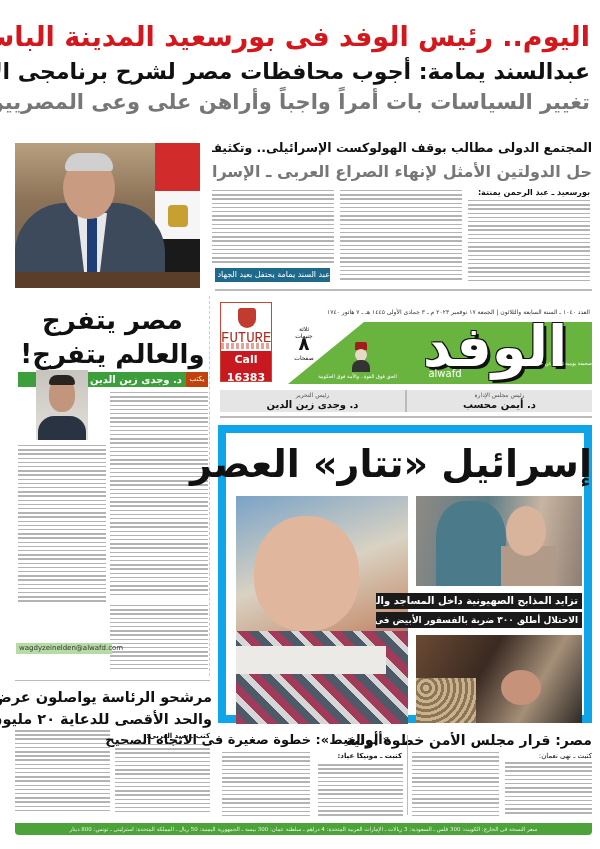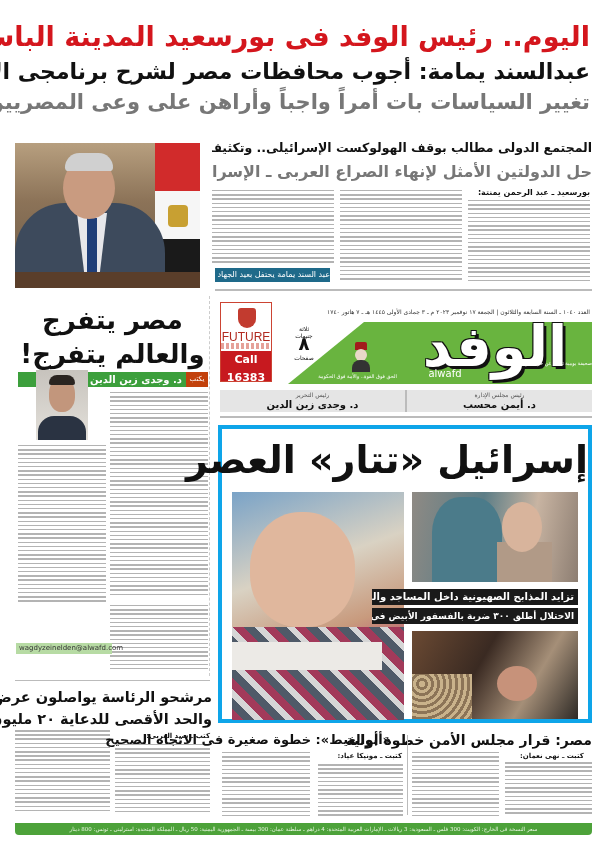--- a/index.html
+++ b/index.html
@@ -57,21 +57,21 @@
 
   .bot-left-hl1 { top: 686px; left: 12px; width: 200px; height: 22px; font-size: 14.5px; font-weight: bold; text-align: right; white-space: nowrap; line-height: 22px; }
   .bot-left-hl2 { top: 708px; left: 12px; width: 200px; height: 22px; font-size: 14.5px; font-weight: bold; text-align: right; white-space: nowrap; line-height: 22px; }
   .bot-left-by { top: 732px; left: 110px; width: 100px; height: 10px; font-size: 7px; font-weight: bold; text-align: right; }
   .bot-left-t1 { top: 744px; left: 115px; width: 95px; height: 68px; }
   .bot-left-t2 { top: 730px; left: 15px; width: 95px; height: 82px; }
 
   
   .ad-box { top: 302px; left: 220px; width: 52px; height: 80px; border: 1px solid #c43; background: #fff; }
   .ad-shield { position: absolute; left: 17px; top: 5px; width: 18px; height: 20px; background: #c23b2f; border-radius: 3px 3px 9px 9px; }
-  .ad-brand { position: absolute; left: 0; top: 27px; width: 50px; font-family: Liberation Sans, sans-serif; font-size: 12px; color: #b12a20; text-align: center; direction: ltr; }
+  .ad-brand { position: absolute; left: 0; top: 27px; width: 50px; font-family: Liberation Mono, monospace; font-size: 14px; color: #b12a20; text-align: center; direction: ltr; }
   .ad-sub { position: absolute; left: 0; top: 40px; width: 50px; height: 6px; background: repeating-linear-gradient(90deg,#c43 0 3px,transparent 3px 5px); opacity: .5; }
   .ad-call { position: absolute; left: 0; bottom: 0; width: 50px; height: 30px; background: #c7191f; color: #fff; text-align: center; direction: ltr; }
   .ad-call .num { font-size: 11px; font-weight: bold; line-height: 18px; }
   .ad-call .url { font-size: 5.5px; line-height: 8px; letter-spacing: .5px; }
 
   .mast-meta { top: 308px; left: 290px; width: 300px; height: 12px; font-size: 6px; text-align: right; white-space: nowrap; overflow: hidden; color: #333; }
   .mast-price { top: 325px; left: 290px; width: 28px; height: 10px; font-size: 6px; text-align: center; }
   .mast-pages-num { top: 334px; left: 290px; width: 28px; height: 20px; font-size: 18px; font-weight: bold; text-align: center; line-height: 20px; }
   .mast-pages-lbl { top: 354px; left: 290px; width: 28px; height: 10px; font-size: 6px; text-align: center; }
   .mast-green { top: 322px; left: 288px; width: 304px; height: 62px; background: #69b43f; clip-path: polygon(25% 0, 100% 0, 100% 100%, 0 100%); }
@@ -84,40 +84,40 @@
   .mast-quote { top: 373px; left: 315px; width: 85px; height: 10px; font-size: 5px; color: #fff; text-align: center; white-space: nowrap; overflow: hidden; }
   .mast-right-note { top: 360px; left: 518px; width: 74px; height: 20px; font-size: 5px; color: #fff; text-align: right; overflow: hidden; }
 
   .editors { top: 390px; left: 220px; width: 372px; height: 22px; background: #e5e5e5; display: flex; flex-direction: row; }
   .editor { flex: 1; text-align: center; border-left: 2px solid #bbb; }
   .editor:last-child { border-left: none; }
   .editor .role { font-size: 6px; color: #555; line-height: 9px; }
   .editor .name { font-size: 10px; font-weight: bold; line-height: 12px; white-space: nowrap; }
 
   
-  .feature { top: 425px; left: 218px; width: 374px; height: 298px; border: 4px solid #0ea5e9; background: #fff; }
+  .feature { top: 425px; left: 218px; width: 374px; height: 298px; border: 8px solid #0ea5e9; background: #fff; }
   .feature-title { position: absolute; top: 6px; left: 0; width: 366px; height: 50px; font-size: 38px; font-weight: bold; text-align: center; line-height: 50px; white-space: nowrap; }
   .img1 { position: absolute; top: 63px; left: 10px; width: 172px; height: 228px; overflow: hidden; background: linear-gradient(160deg,#7aa3c7 0%,#d9d2c3 35%,#c89a7d 60%,#b5466b 80%,#3b3f4a 100%); }
   .img1 .baby { position: absolute; left: 18px; top: 20px; width: 105px; height: 115px; background: #e0b79d; border-radius: 48% 48% 45% 45%; }
   .img1 .cloth { position: absolute; left: 0; top: 135px; width: 172px; height: 93px; background: repeating-linear-gradient(45deg,#a23a5a 0 8px,#4f5a68 8px 16px,#d6d6d6 16px 22px); }
   .img1 .tape { position: absolute; left: 0; top: 150px; width: 150px; height: 28px; background: #eceae6; }
   .img2 { position: absolute; top: 63px; left: 190px; width: 166px; height: 90px; overflow: hidden; background: linear-gradient(100deg,#8f8a84 0%,#5c7d86 40%,#c8b4a2 70%,#8d7e72 100%); }
   .img2 .scarf { position: absolute; left: 20px; top: 5px; width: 70px; height: 90px; background: #4b7b8a; border-radius: 40% 40% 0 0; }
   .img2 .child { position: absolute; left: 90px; top: 10px; width: 40px; height: 50px; background: #d8b49c; border-radius: 50%; }
   .img2 .chair { position: absolute; left: 85px; top: 50px; width: 55px; height: 40px; background: #b19a87; }
   .img3 { position: absolute; top: 202px; left: 190px; width: 166px; height: 88px; overflow: hidden; background: linear-gradient(120deg,#6b4a33 0%,#3a2a22 40%,#a58f78 70%,#2e2a26 100%); }
   .img3 .rubble { position: absolute; left: 0; bottom: 0; width: 60px; height: 45px; background: repeating-radial-gradient(circle at 10px 10px,#c9b28b 0 3px,#8c7457 3px 6px); }
   .img3 .head4 { position: absolute; left: 85px; top: 35px; width: 40px; height: 35px; background: #c7927a; border-radius: 50%; }
   .cap1 { position: absolute; top: 160px; left: 150px; width: 206px; height: 16px; background: #1a1a1a; color: #fff; font-size: 10px; font-weight: bold; line-height: 16px; text-align: right; padding-right: 4px; white-space: nowrap; overflow: hidden; }
   .cap2 { position: absolute; top: 179px; left: 150px; width: 206px; height: 16px; background: #1a1a1a; color: #fff; font-size: 9px; font-weight: bold; line-height: 16px; text-align: right; padding-right: 4px; white-space: nowrap; overflow: hidden; }
 
   
   .bs-right-hl { top: 730px; left: 410px; width: 182px; height: 20px; font-size: 14px; font-weight: bold; text-align: right; line-height: 20px; white-space: nowrap; }
   .bs-left-hl { top: 730px; left: 206px; width: 185px; height: 20px; font-size: 13px; font-weight: bold; text-align: right; line-height: 20px; white-space: nowrap; }
-  .bs-right-by { top: 752px; left: 520px; width: 72px; height: 10px; font-size: 7px; font-weight: bold; text-align: left; }
+  .bs-right-by { top: 752px; left: 520px; width: 72px; height: 10px; font-size: 7px; font-weight: normal; text-align: right; }
   .bs-left-by { top: 752px; left: 330px; width: 72px; height: 10px; font-size: 7px; font-weight: bold; text-align: right; }
   .bs-r1 { top: 762px; left: 505px; width: 87px; height: 55px; }
   .bs-r2 { top: 752px; left: 412px; width: 87px; height: 65px; }
   .bs-l1 { top: 764px; left: 318px; width: 85px; height: 53px; }
   .bs-l2 { top: 752px; left: 222px; width: 88px; height: 65px; }
   .vsep { top: 735px; left: 407px; width: 1px; height: 80px; background: #bbb; }
 
   
   .footer-bar { top: 823px; left: 15px; width: 577px; height: 12px; background: #4da23a; color: #e8f5e0; font-size: 5.5px; line-height: 12px; text-align: center; white-space: nowrap; overflow: hidden; border-radius: 0 0 4px 4px; }
 </style>

